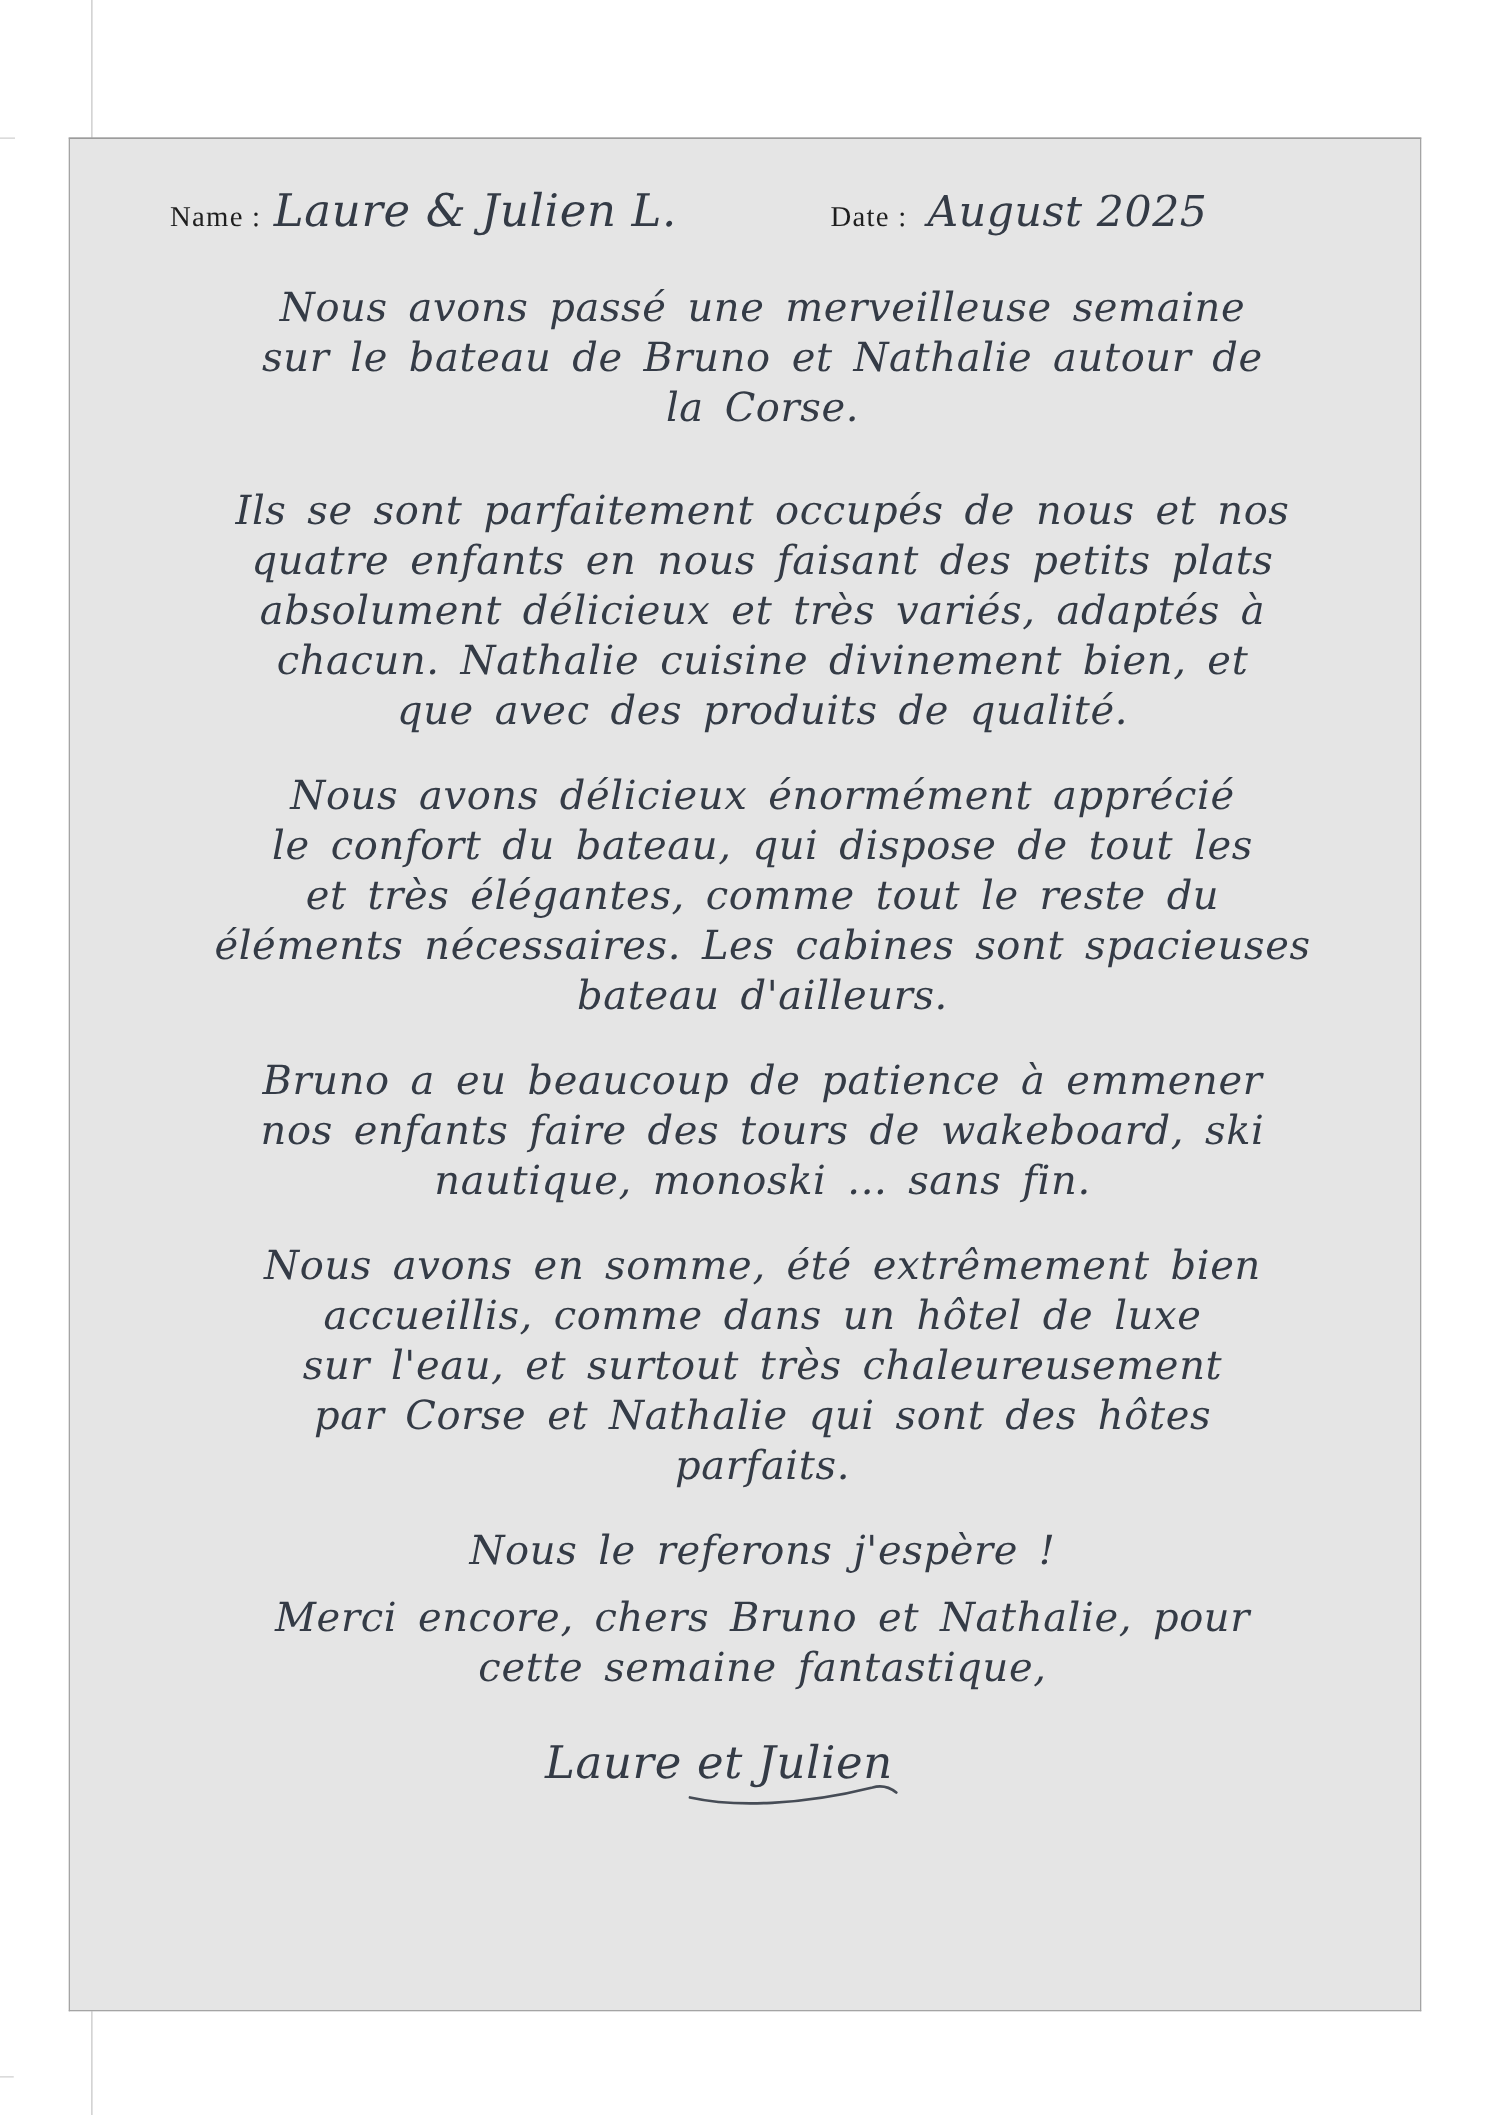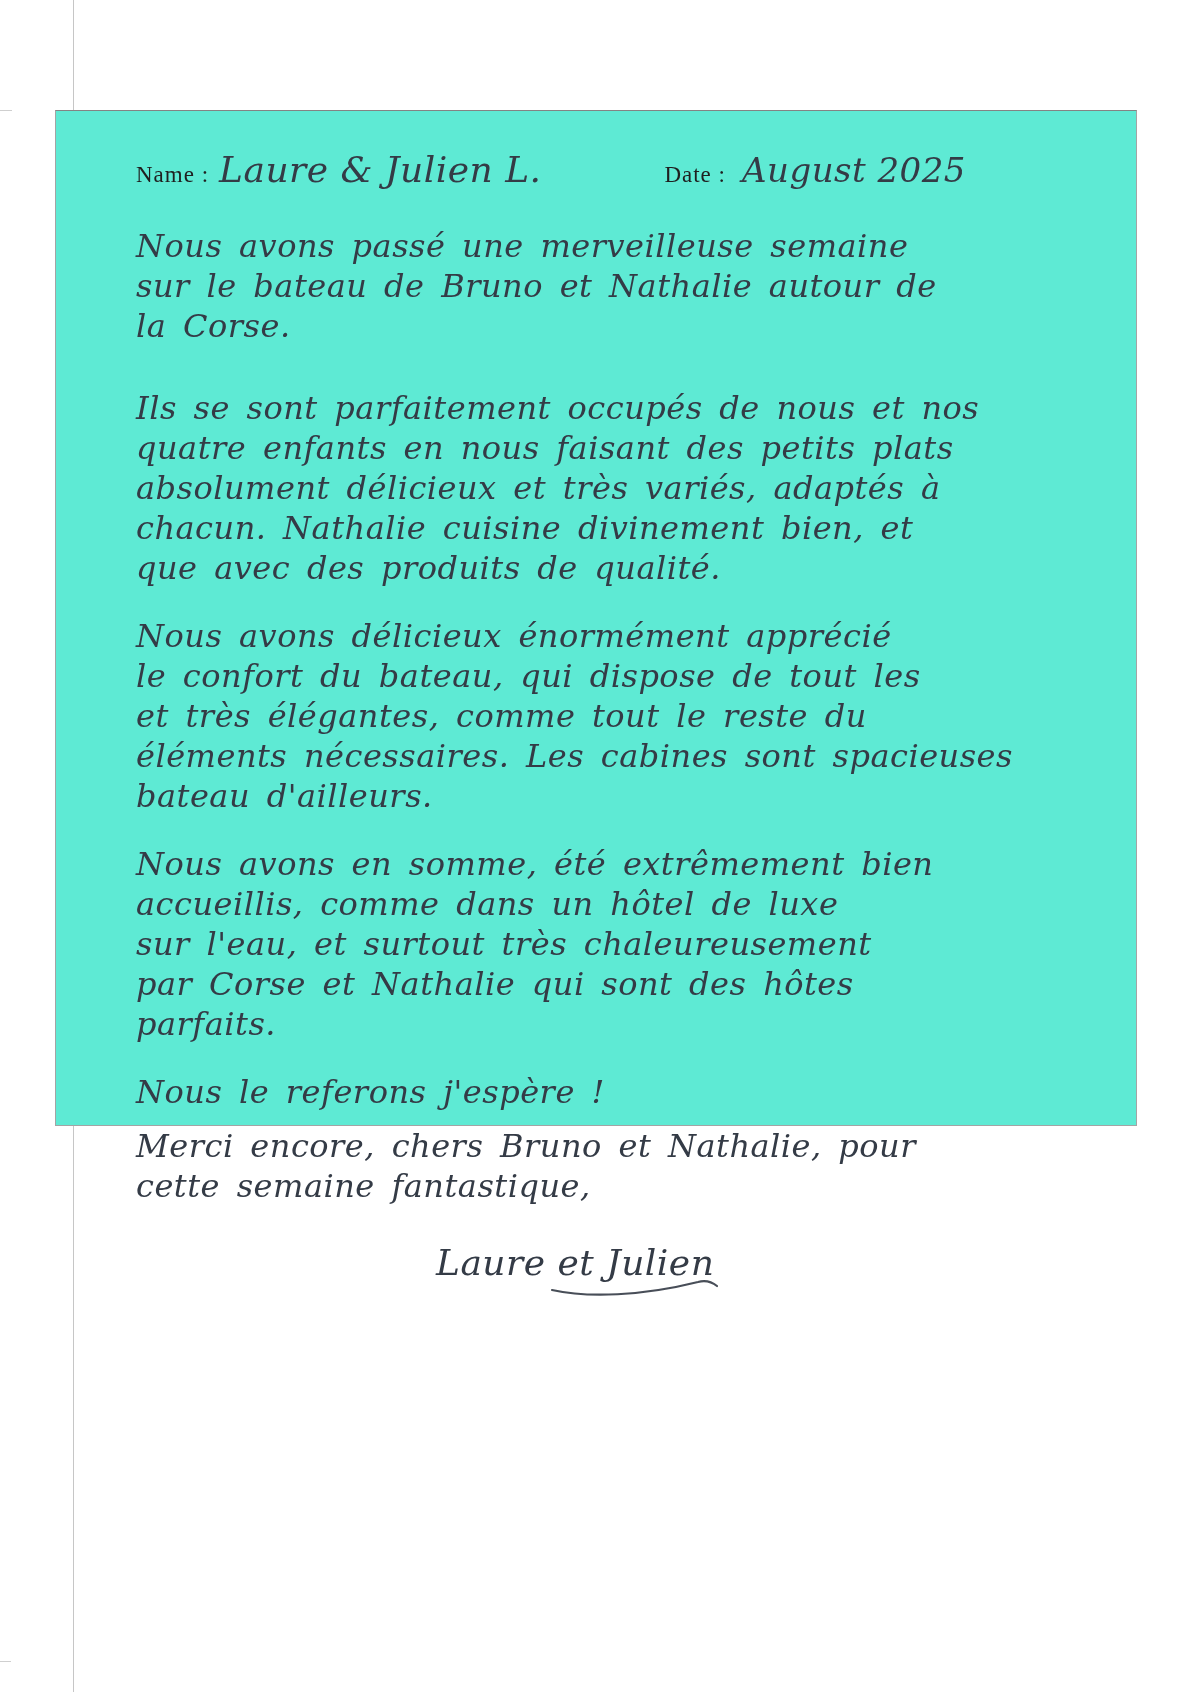--- a/index.html
+++ b/index.html
@@ -39,22 +39,22 @@
     width: 11px;
     height: 1px;
     background: #cfcfcf;
   }
   
   .sheet {
     position: absolute;
     left: 55px;
     top: 110px;
     width: 1082px;
-    height: 1016px;
-    background: #5eead4;
+    height: 1499px;
+    background: #e5e5e5;
     border: 1px solid #a4a4a4;
     border-top-color: #848484;
     box-sizing: border-box;
   }
   .sheet-content {
     padding: 28px 52px 0 80px;
   }
   
   .header-row {
     display: flex;
@@ -89,20 +89,21 @@
     font-size: 34px;
     margin-left: 16px;
     white-space: nowrap;
   }
   
   .letter-body {
     margin-top: 36px;
   }
   .paragraph {
     margin: 0 0 28px 0;
+    text-align: center;
   }
   .paragraph.p1 {
     margin-bottom: 42px;
   }
   .paragraph.p6 {
     margin-bottom: 14px;
   }
   .line {
     font-size: 32px;
     line-height: 40px;
@@ -168,20 +169,25 @@
         </div>
 
         <div class="paragraph p3">
           <div class="line hand">Nous avons délicieux énormément apprécié</div>
           <div class="line hand">le confort du bateau, qui dispose de tout les</div>
           <div class="line hand">et très élégantes, comme tout le reste du</div>
           <div class="line hand">éléments nécessaires. Les cabines sont spacieuses</div>
           <div class="line hand">bateau d'ailleurs.</div>
         </div>
 
+        <div class="paragraph p4">
+          <div class="line hand">Bruno a eu beaucoup de patience à emmener</div>
+          <div class="line hand">nos enfants faire des tours de wakeboard, ski</div>
+          <div class="line hand">nautique, monoski ... sans fin.</div>
+        </div>
 
         <div class="paragraph p5">
           <div class="line hand">Nous avons en somme, été extrêmement bien</div>
           <div class="line hand">accueillis, comme dans un hôtel de luxe</div>
           <div class="line hand">sur l'eau, et surtout très chaleureusement</div>
           <div class="line hand">par Corse et Nathalie qui sont des hôtes</div>
           <div class="line hand">parfaits.</div>
         </div>
 
         <div class="paragraph p6">

